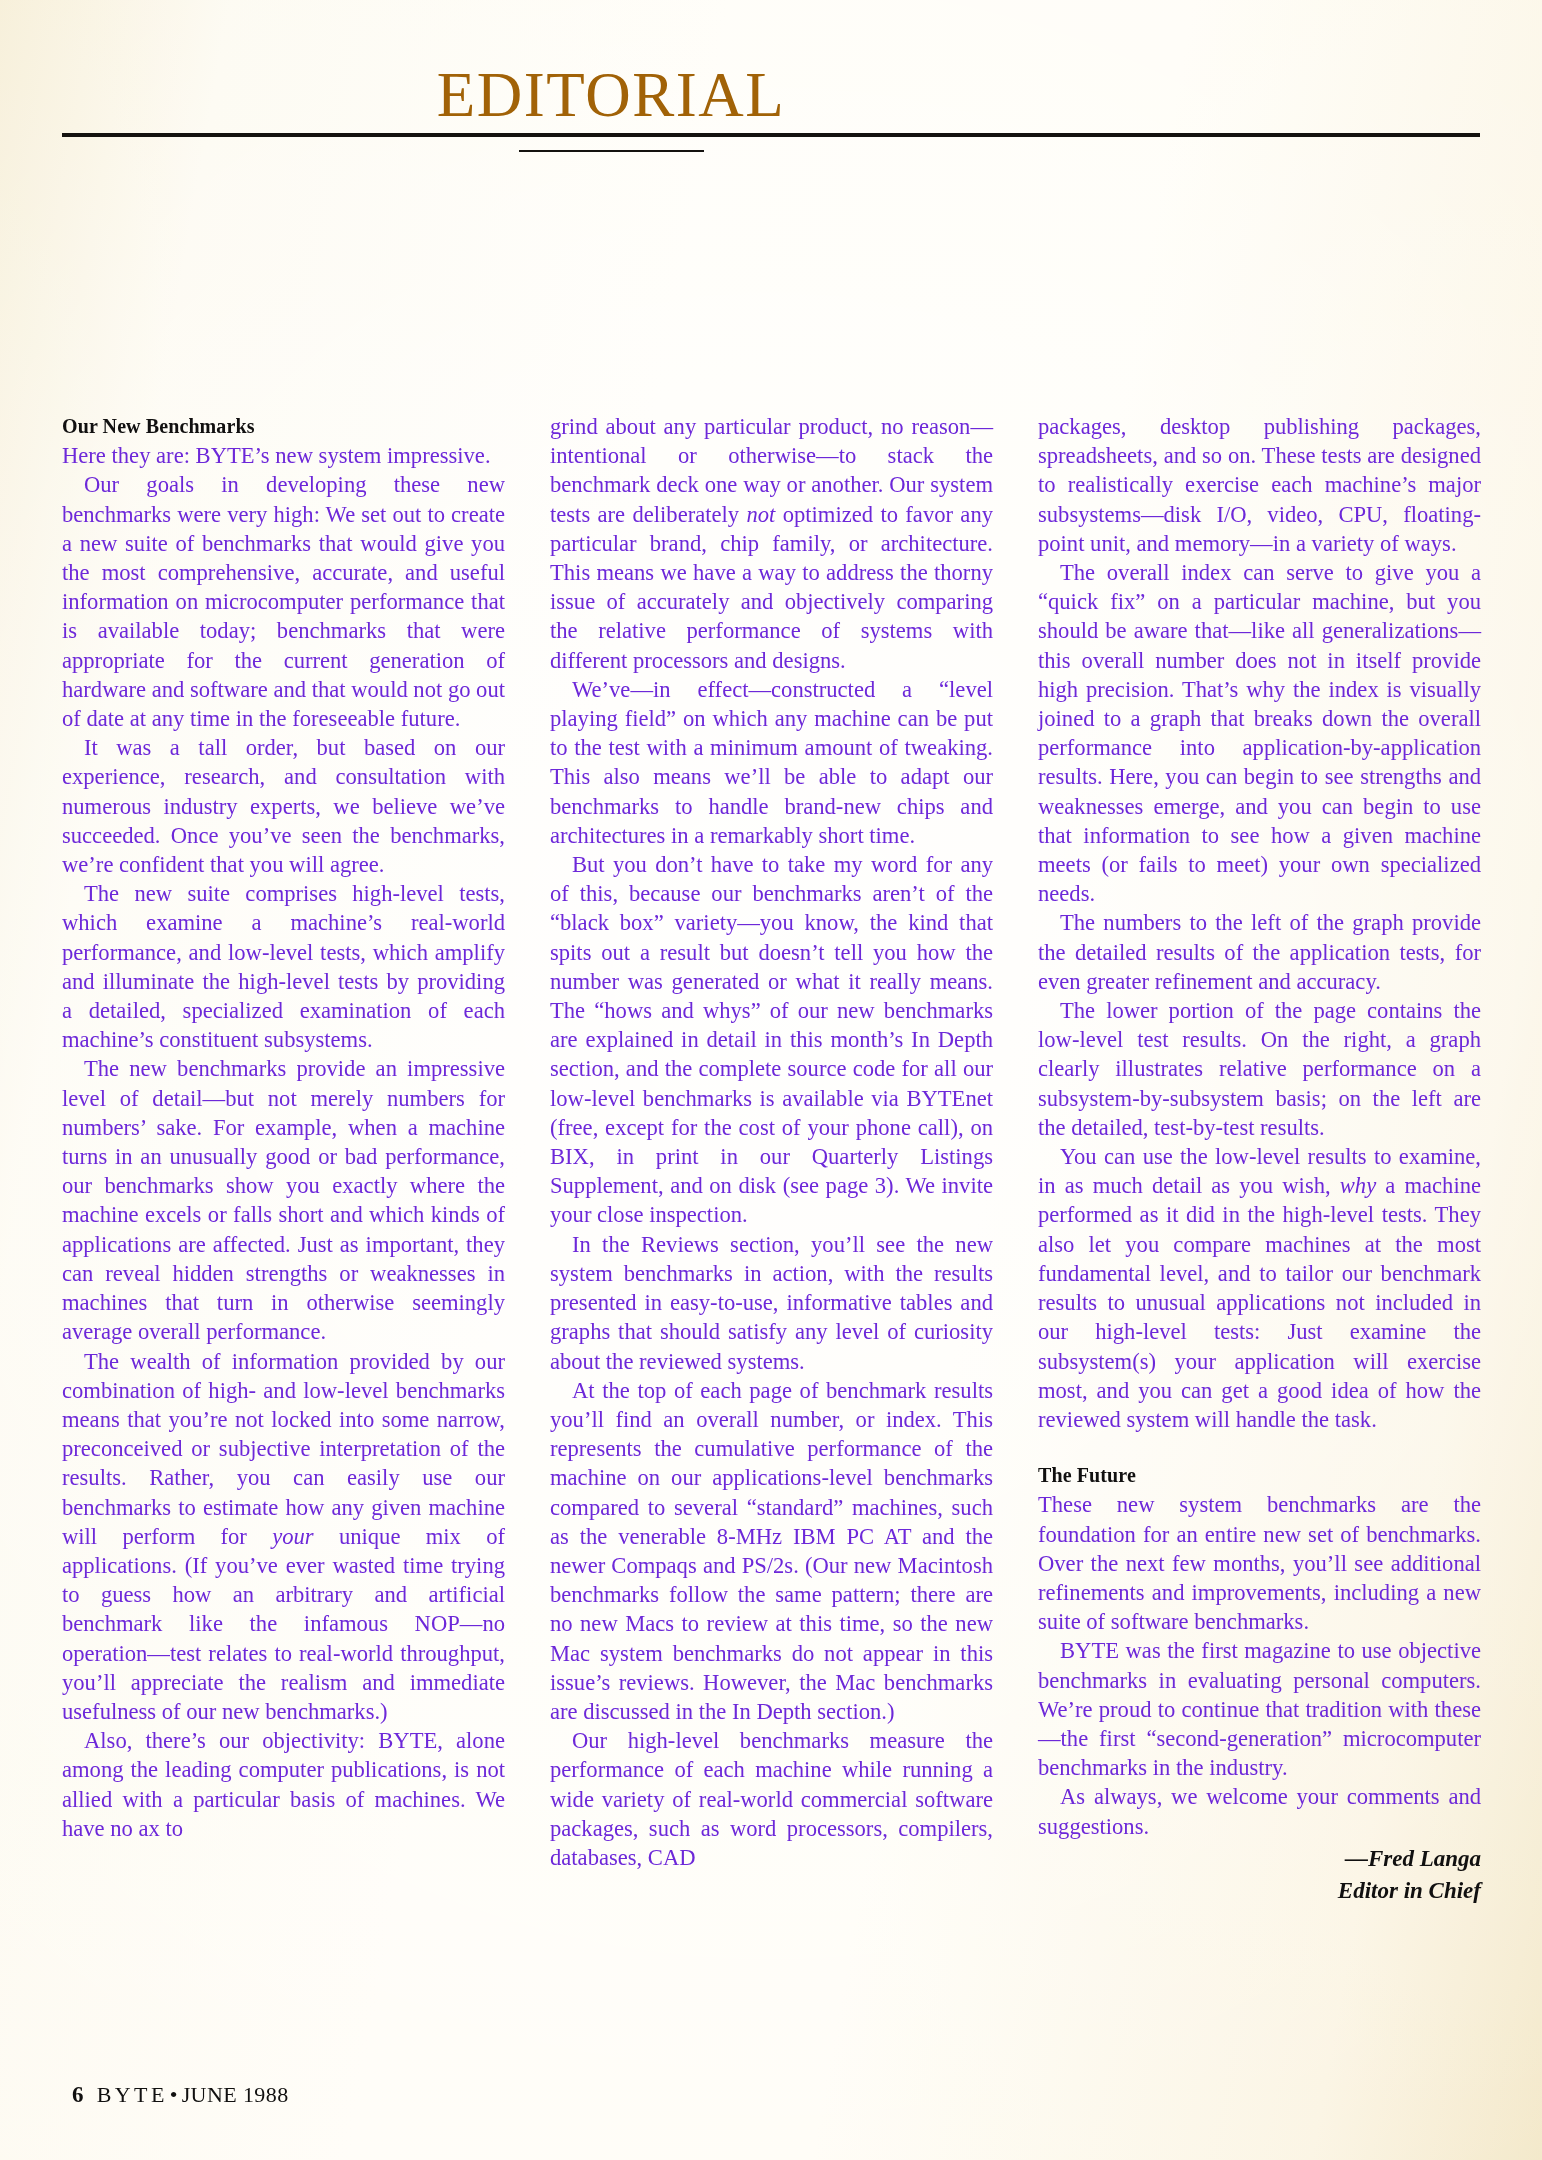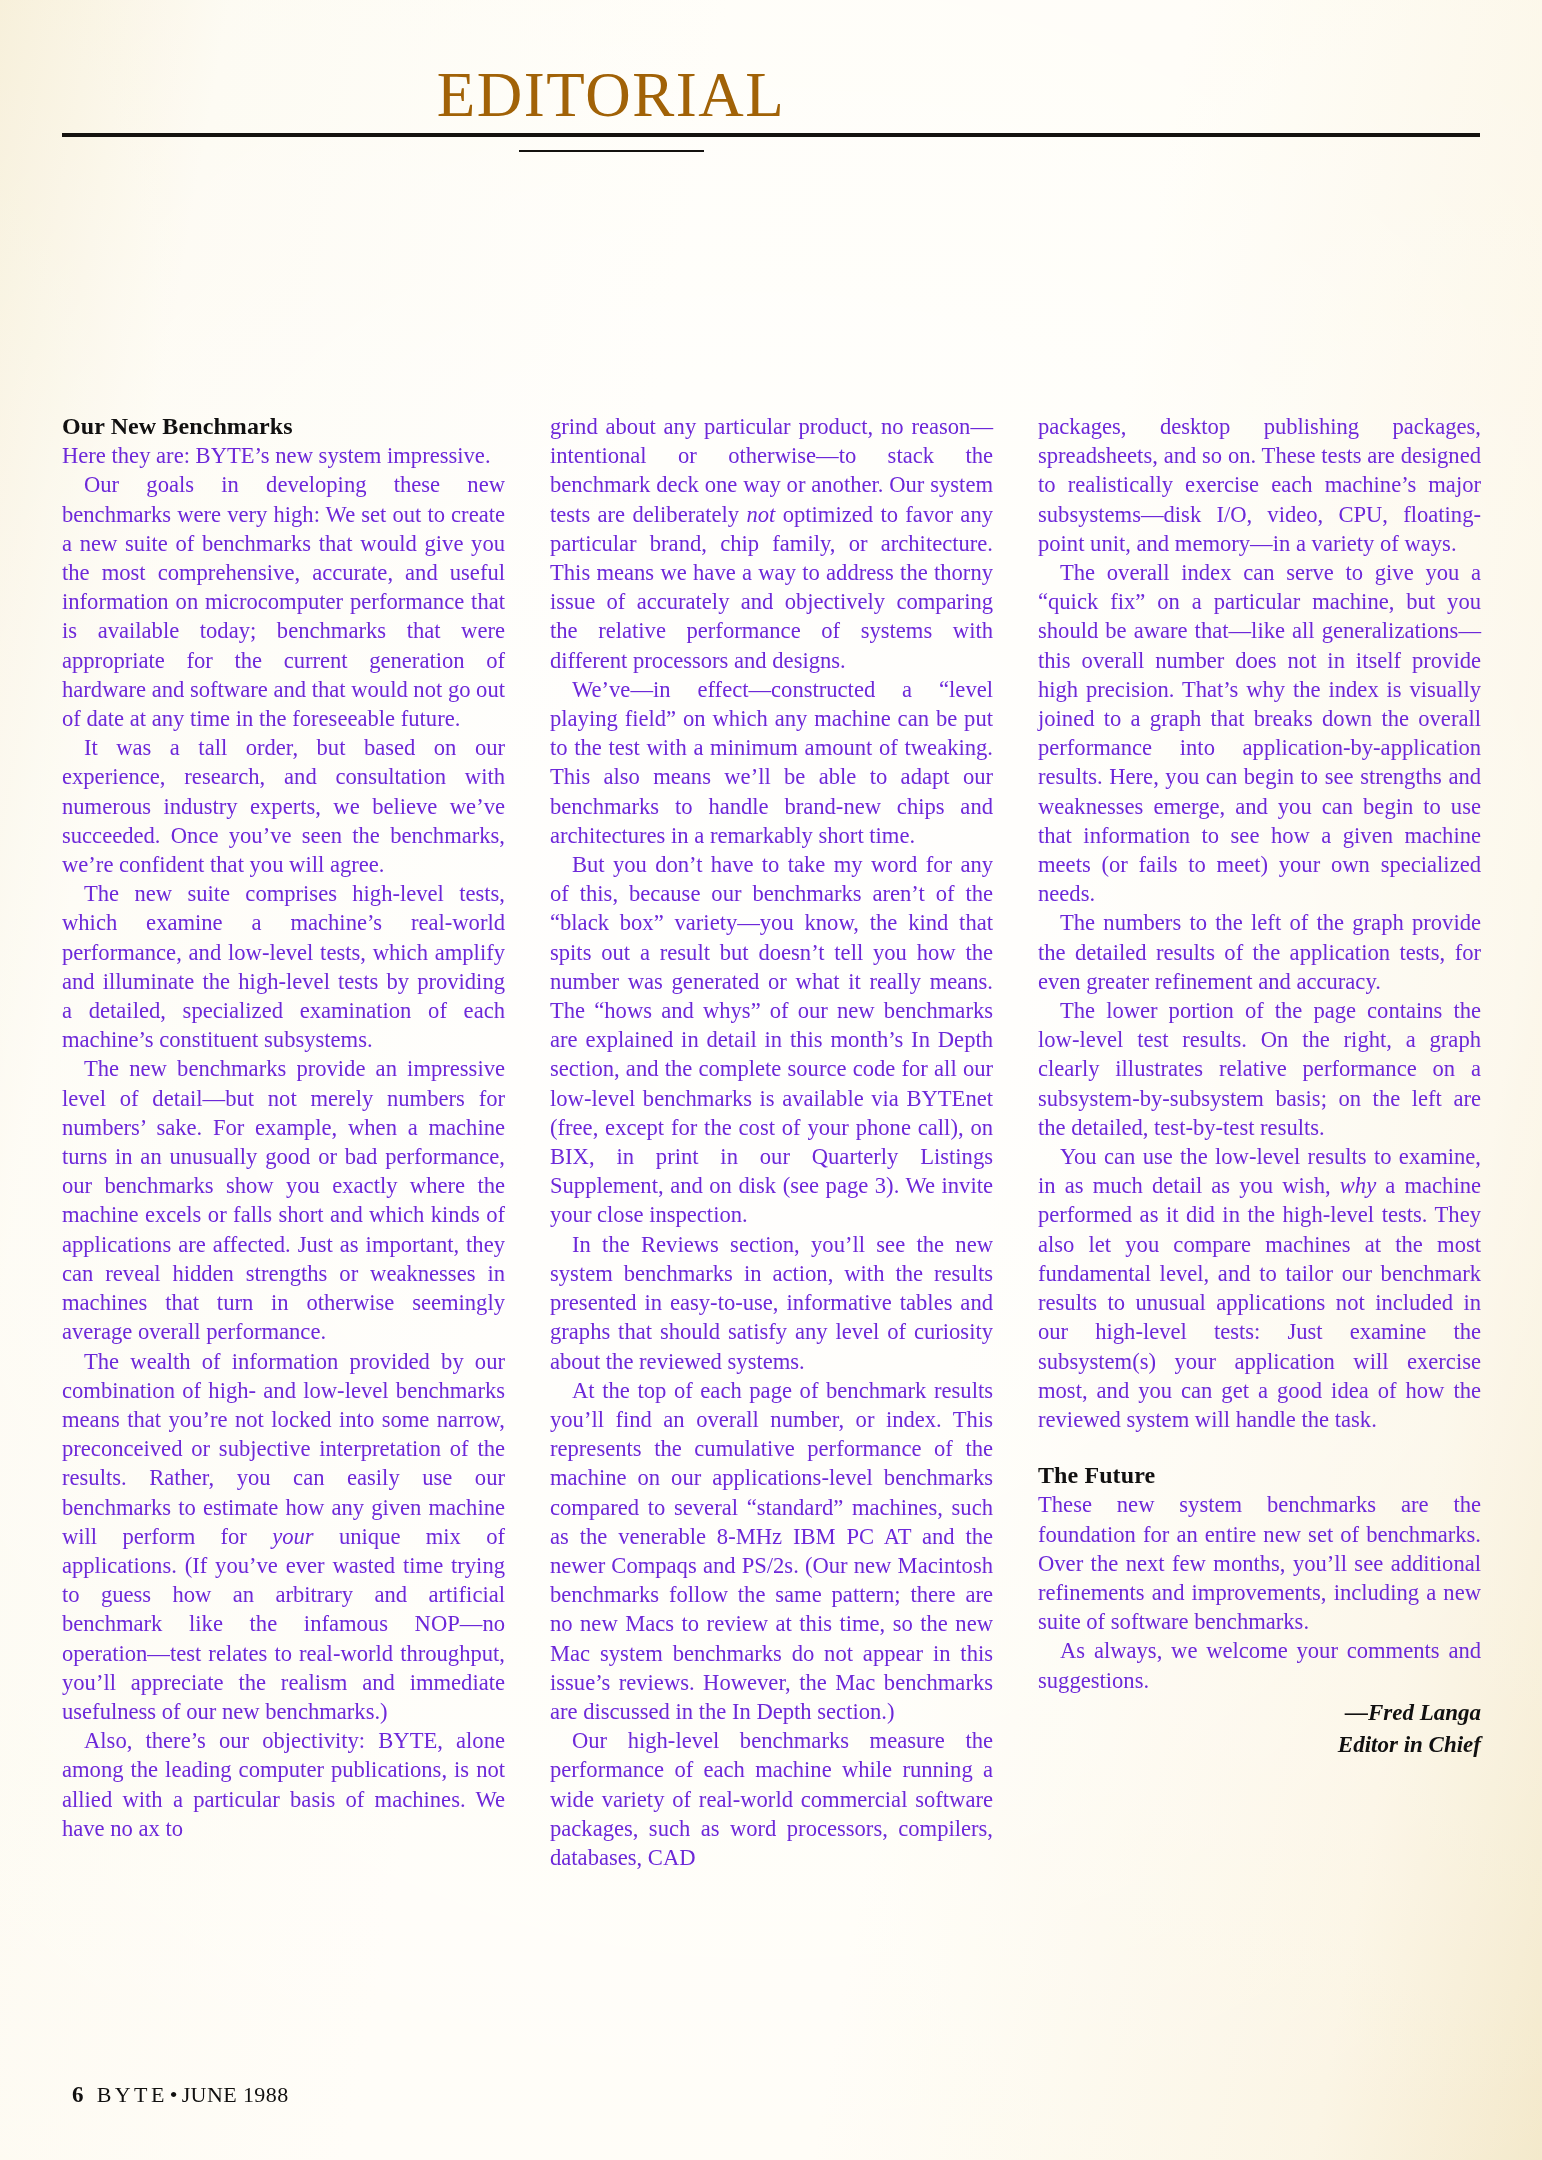--- a/index.html
+++ b/index.html
@@ -81,21 +81,21 @@
     font-size: 22.6px;
     line-height: 29.2px;
     text-align: justify;
     text-justify: inter-word;
     hyphens: none;
     color: #6d28d9;
   }
   .col p.indent { text-indent: 22px; }
   .col h2 {
     margin: 0;
-    font-size: 24px;
+    font-size: 20px;
     line-height: 29.2px;
     font-weight: bold;
     text-align: left;
     letter-spacing: 0.1px;
   }
   .col h2.spaced { margin-top: 27px; }
   .sig {
     margin-top: 3px;
     text-align: right;
     font-weight: bold;
@@ -152,20 +152,21 @@
         <p class="indent">Our high-level benchmarks measure the performance of each machine while running a wide variety of real-world commercial software packages, such as word processors, compilers, databases, CAD</p>
       </div>
     <div class="col">
         <p>packages, desktop publishing packages, spreadsheets, and so on. These tests are designed to realistically exercise each machine’s major subsystems—disk I/O, video, CPU, floating-point unit, and memory—in a variety of ways.</p>
         <p class="indent">The overall index can serve to give you a “quick fix” on a particular machine, but you should be aware that—like all generalizations—this overall number does not in itself provide high precision. That’s why the index is visually joined to a graph that breaks down the overall performance into application-by-application results. Here, you can begin to see strengths and weaknesses emerge, and you can begin to use that information to see how a given machine meets (or fails to meet) your own specialized needs.</p>
         <p class="indent">The numbers to the left of the graph provide the detailed results of the application tests, for even greater refinement and accuracy.</p>
         <p class="indent">The lower portion of the page contains the low-level test results. On the right, a graph clearly illustrates relative performance on a subsystem-by-subsystem basis; on the left are the detailed, test-by-test results.</p>
         <p class="indent">You can use the low-level results to examine, in as much detail as you wish, <em>why</em> a machine performed as it did in the high-level tests. They also let you compare machines at the most fundamental level, and to tailor our benchmark results to unusual applications not included in our high-level tests: Just examine the subsystem(s) your application will exercise most, and you can get a good idea of how the reviewed system will handle the task.</p>
         <h2 class="spaced">The Future</h2>
         <p>These new system benchmarks are the foundation for an entire new set of benchmarks. Over the next few months, you’ll see additional refinements and improvements, including a new suite of software benchmarks.</p>
+        <p class="indent">BYTE was the first magazine to use objective benchmarks in evaluating personal computers. We’re proud to continue that tradition with these—the first “second-generation” microcomputer benchmarks in the industry.</p>
         <p class="indent">As always, we welcome your comments and suggestions.</p>
         <div class="sig">—Fred Langa</div>
         <div class="sig">Editor in Chief</div>
       </div>
   </div>
 
   <div class="footer">
     <span class="pagenum">6</span><span class="brand">BYTE</span><span class="dot">•</span><span class="issue">JUNE 1988</span>
   </div>
 

